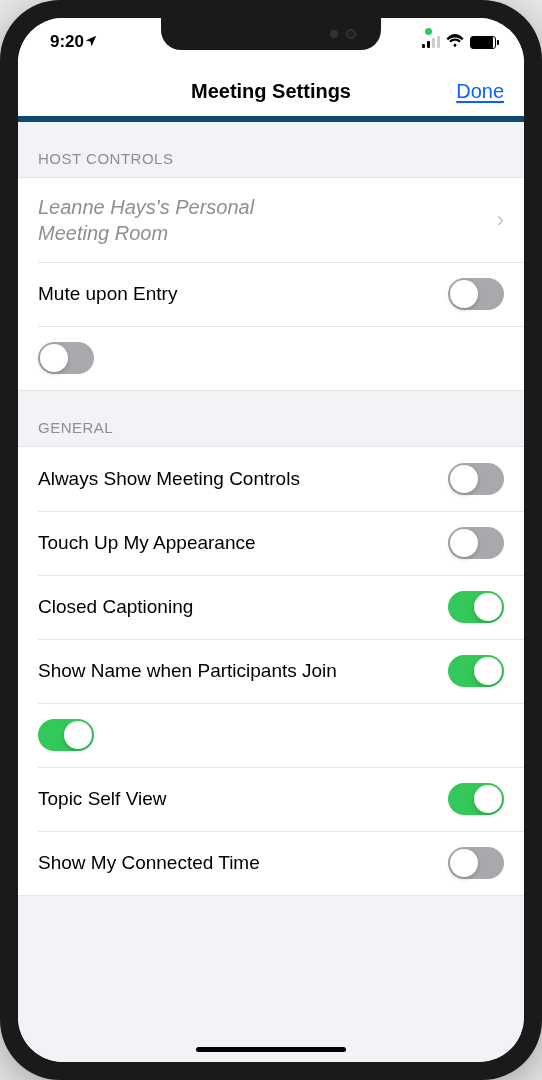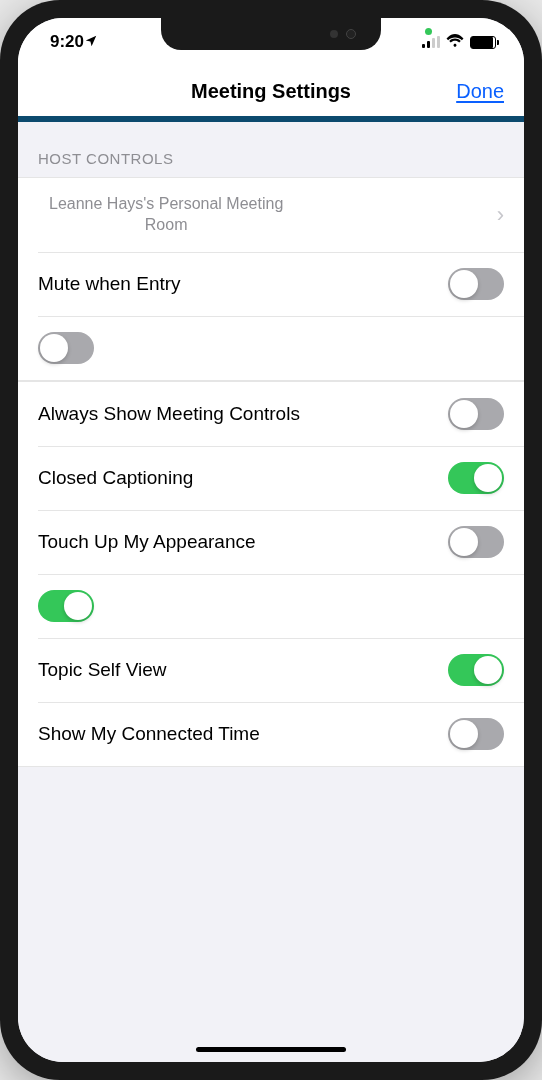--- a/index.html
+++ b/index.html
@@ -152,25 +152,26 @@
       top: 0; left: 20px; right: 0;
       height: 1px;
       background: #e5e5e5;
     }
     .row-label {
       font-size: 19px;
       color: #000;
       flex: 1;
     }
     .row-value {
-      font-size: 16px;
+      font-size: 20px;
       color: #8e8e93;
-      text-align: center;
+      text-align: left;
       max-width: 55%;
       line-height: 1.3;
+      font-style: italic;
     }
     .chevron {
       color: #c7c7cc;
       margin-left: 8px;
       font-size: 22px;
     }
     
     .toggle {
       width: 56px;
       height: 32px;
@@ -258,48 +259,55 @@
     </div>
 
     <div class="content-area">
       <div class="section-header">HOST CONTROLS</div>
       <div class="rows-group">
         <div class="row">
           <span class="row-value">Leanne Hays's Personal Meeting Room</span>
           <span class="chevron">›</span>
         </div>
         <div class="row">
-          <span class="row-label">Mute when Entry</span>
+          <span class="row-label">Mute upon Entry</span>
           <div class="toggle off">
               <div class="toggle-knob"></div>
             </div>
         </div>
         <div class="row">
           <div class="toggle off">
               <div class="toggle-knob"></div>
             </div>
         </div>
       </div>
 
+      <div class="section-header">GENERAL</div>
       <div class="rows-group">
         <div class="row">
           <span class="row-label">Always Show Meeting Controls</span>
+          <div class="toggle off">
+              <div class="toggle-knob"></div>
+            </div>
+        </div>
+        <div class="row">
+          <span class="row-label">Touch Up My Appearance</span>
           <div class="toggle off">
               <div class="toggle-knob"></div>
             </div>
         </div>
         <div class="row">
           <span class="row-label">Closed Captioning</span>
           <div class="toggle on">
               <div class="toggle-knob"></div>
             </div>
         </div>
         <div class="row">
-          <span class="row-label">Touch Up My Appearance</span>
-          <div class="toggle off">
+          <span class="row-label">Show Name when Participants Join</span>
+          <div class="toggle on">
               <div class="toggle-knob"></div>
             </div>
         </div>
         <div class="row">
           <div class="toggle on">
               <div class="toggle-knob"></div>
             </div>
         </div>
         <div class="row">
           <span class="row-label">Topic Self View</span>

